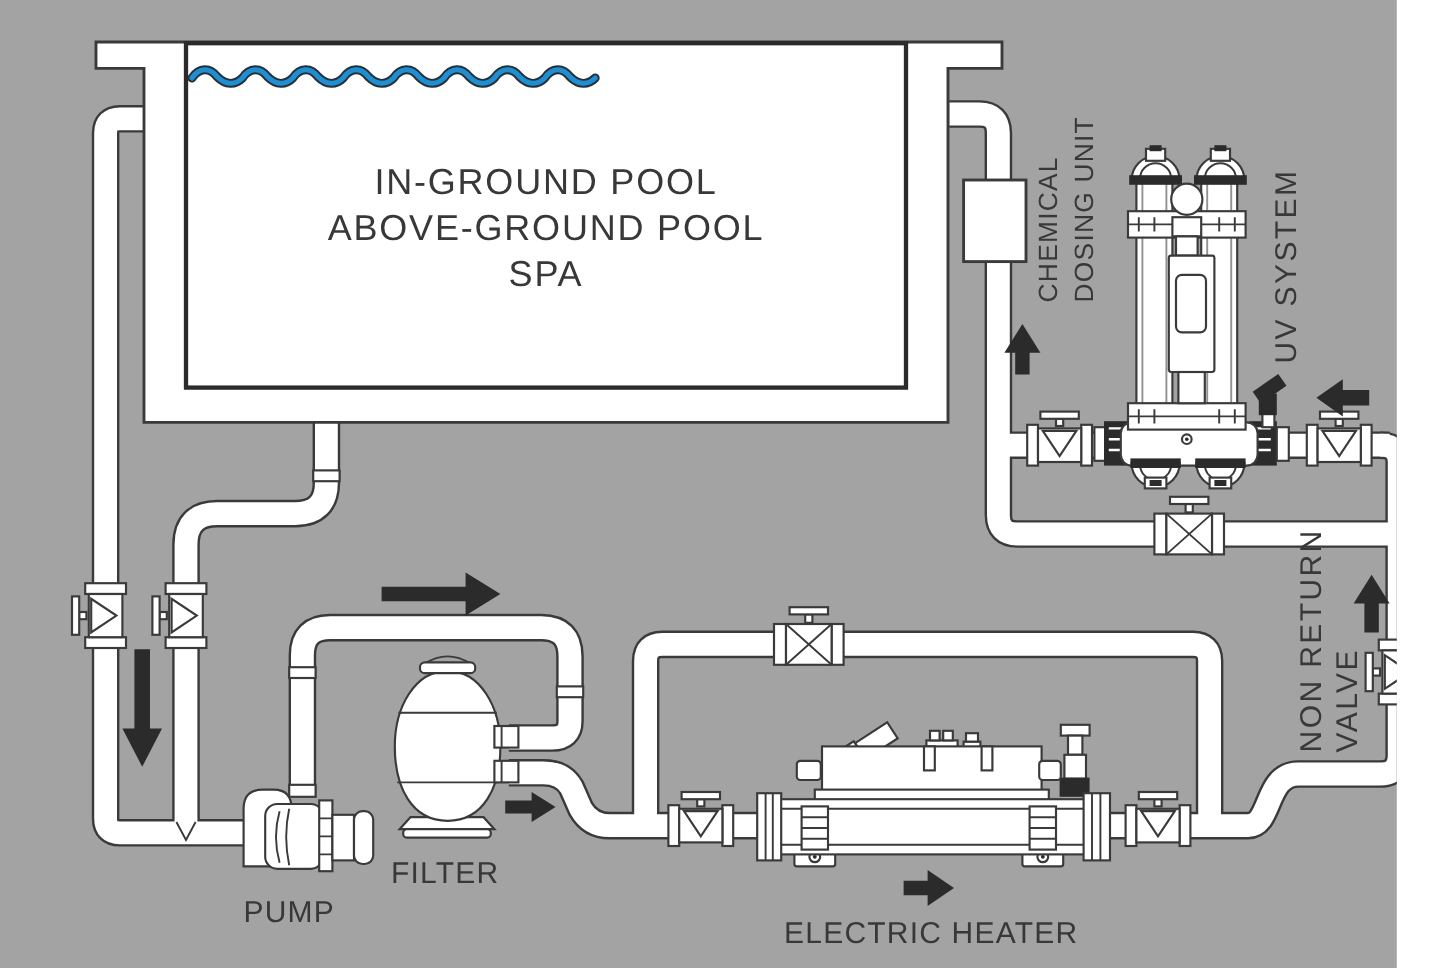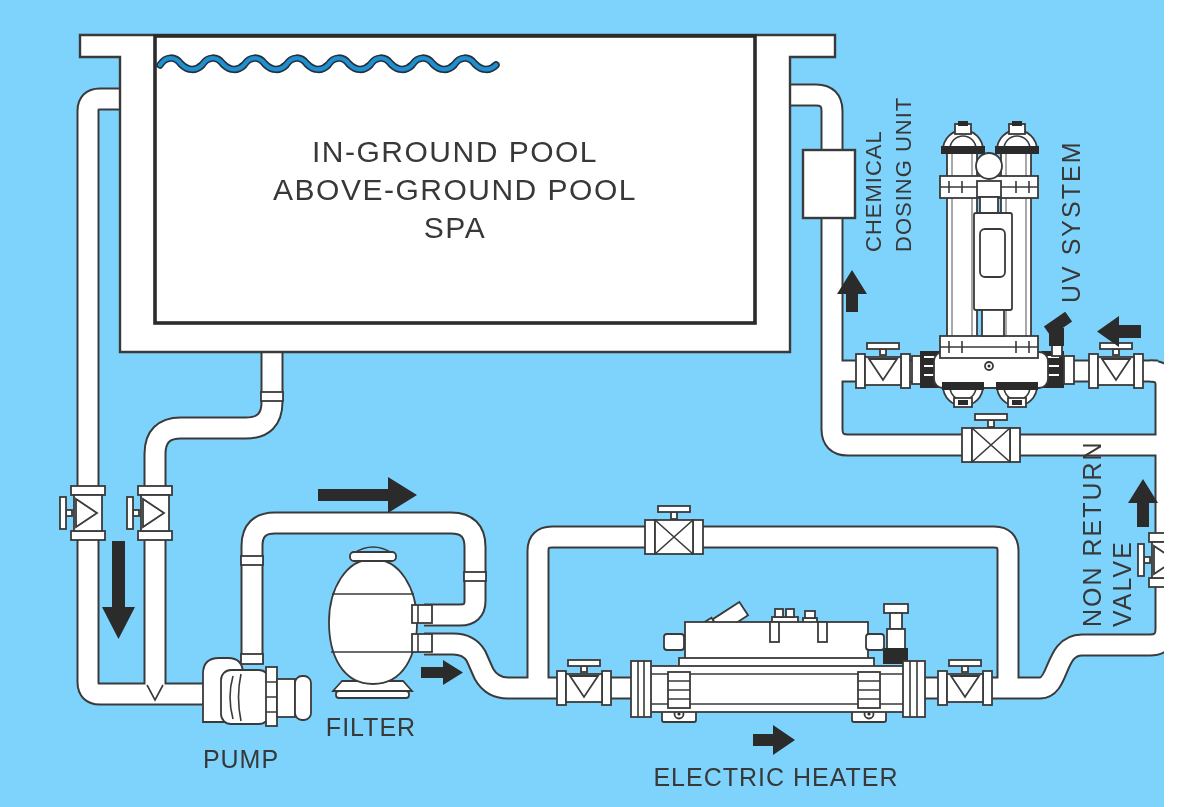--- a/index.html
+++ b/index.html
@@ -1,16 +1,16 @@
 <!DOCTYPE html>
 <html><head>
 <meta charset="utf-8">
 <style>
   html,body{margin:0;padding:0;background:#ffffff;}
-  .stage{position:relative;width:1164px;height:807px;background:#7dd3fc;overflow:hidden;
+  .stage{position:relative;width:1164px;height:807px;background:#a3a3a3;overflow:hidden;
          font-family:"Liberation Sans", sans-serif;}
   svg{display:block;}
   .pipe-o{fill:none;stroke:#3a3a3a;stroke-width:23;stroke-linecap:butt;stroke-linejoin:round;}
   .pipe-i{fill:none;stroke:#ffffff;stroke-width:19;stroke-linecap:butt;stroke-linejoin:round;}
   .ln{fill:#ffffff;stroke:#3a3a3a;stroke-width:1.8;}
   .ln2{fill:#ffffff;stroke:#3a3a3a;stroke-width:2.4;}
   .nf{fill:none;stroke:#3a3a3a;stroke-width:1.6;}
   .dk{fill:#2b2b2b;stroke:none;}
   .arrow{fill:#2b2b2b;stroke:none;}
   .lbl{fill:#383838;font-weight:400;}

